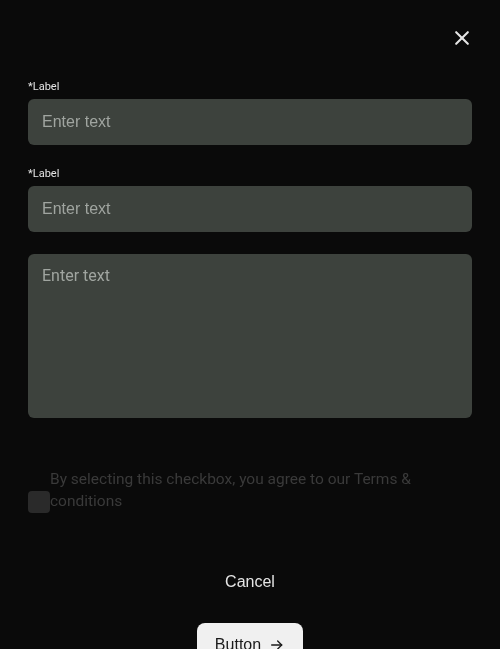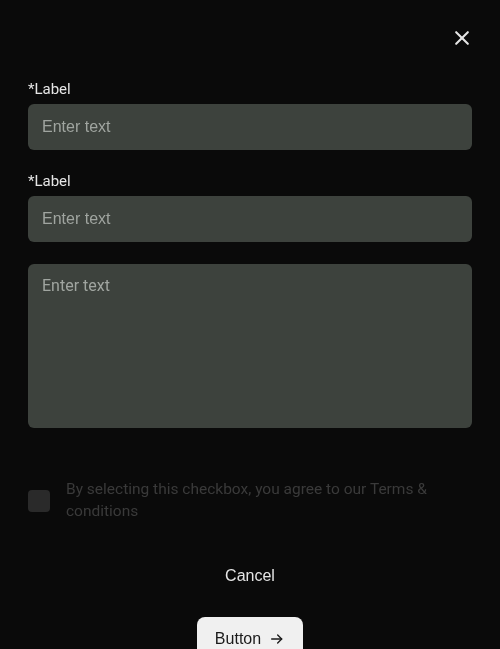--- a/index.html
+++ b/index.html
@@ -31,21 +31,21 @@
       width: 20px;
       height: 20px;
       cursor: pointer;
       color: #e5e5e5;
     }
     .form-group {
       margin-bottom: 22px;
     }
     .field-label {
       display: block;
-      font-size: 15px;
+      font-size: 11px;
       color: #e5e5e5;
       margin-bottom: 6px;
     }
     .text-input {
       width: 100%;
       height: 46px;
       background: #3d423d;
       border: none;
       border-radius: 6px;
       padding: 0 14px;
@@ -65,24 +65,23 @@
       font-size: 16px;
       color: #e5e5e5;
       resize: none;
       font-family: inherit;
     }
     .textarea-input::placeholder {
       color: #a0a5a0;
     }
     .consent-row {
       display: flex;
-      align-items: center;
-      gap: 16px;
+      align-items: flex-end;
       margin-top: 24px;
-      margin-bottom: 44px;
+      margin-bottom: 60px;
     }
     .checkbox {
       width: 22px;
       height: 22px;
       background: #2a2a2a;
       border-radius: 4px;
       flex-shrink: 0;
       margin-top: 2px;
       cursor: pointer;
     }

